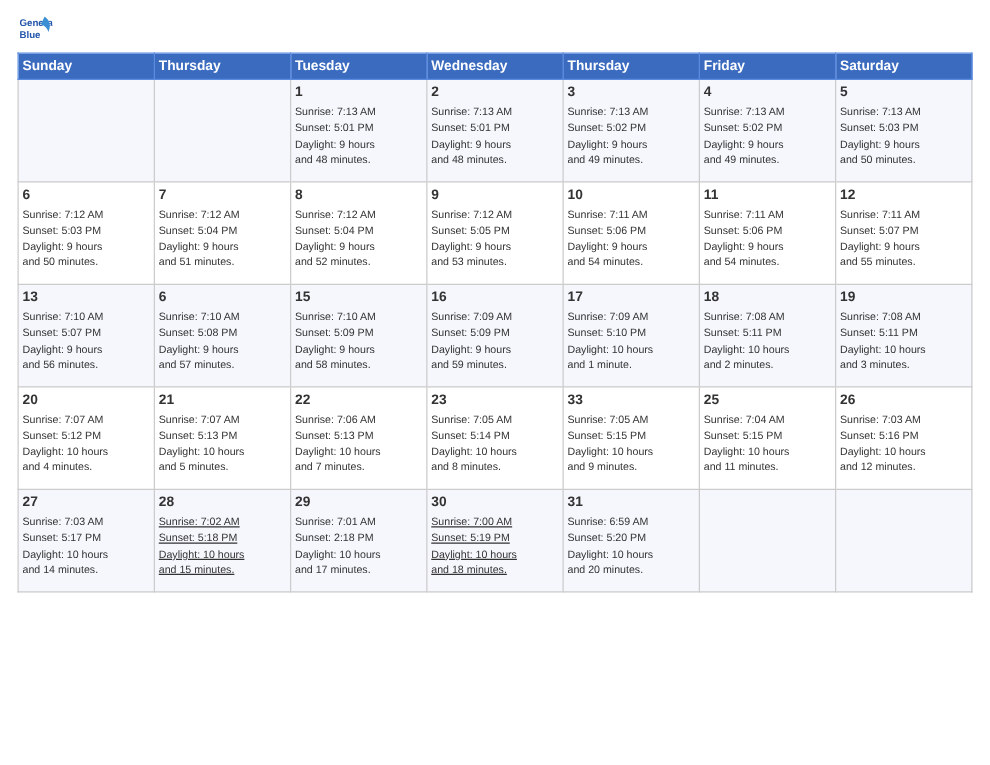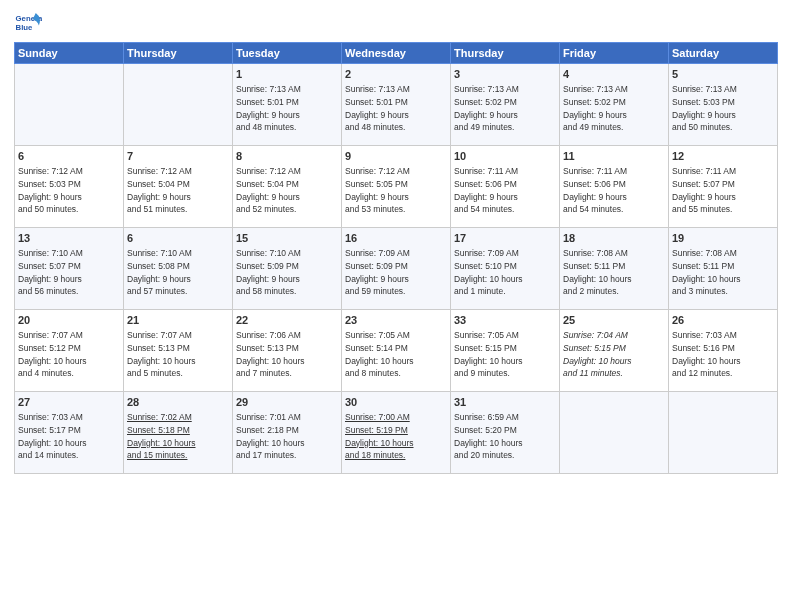--- a/index.html
+++ b/index.html
@@ -212,21 +212,21 @@
 Daylight: 10 hours
 and 7 minutes.</span></td>
           <td><span class="day-num">23</span><span class="day-info" style="white-space: pre-line;">Sunrise: 7:05 AM
 Sunset: 5:14 PM
 Daylight: 10 hours
 and 8 minutes.</span></td>
           <td><span class="day-num">33</span><span class="day-info" style="white-space: pre-line;">Sunrise: 7:05 AM
 Sunset: 5:15 PM
 Daylight: 10 hours
 and 9 minutes.</span></td>
-          <td><span class="day-num">25</span><span class="day-info" style="white-space: pre-line; font-style: italic;">Sunrise: 7:04 AM
+          <td><span class="day-num">25</span><span class="day-info" style="white-space: pre-line;">Sunrise: 7:04 AM
 Sunset: 5:15 PM
 Daylight: 10 hours
 and 11 minutes.</span></td>
           <td><span class="day-num">26</span><span class="day-info" style="white-space: pre-line;">Sunrise: 7:03 AM
 Sunset: 5:16 PM
 Daylight: 10 hours
 and 12 minutes.</span></td>
         </tr>
         <tr>
           <td><span class="day-num">27</span><span class="day-info" style="white-space: pre-line;">Sunrise: 7:03 AM

